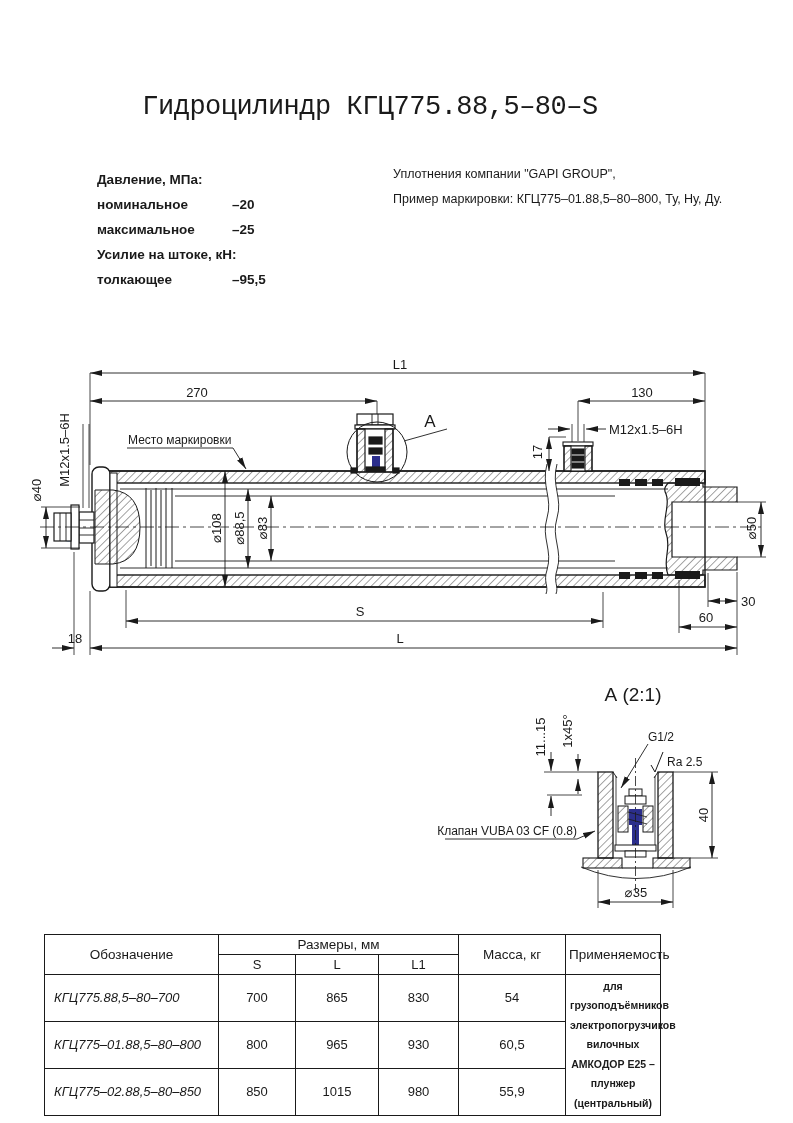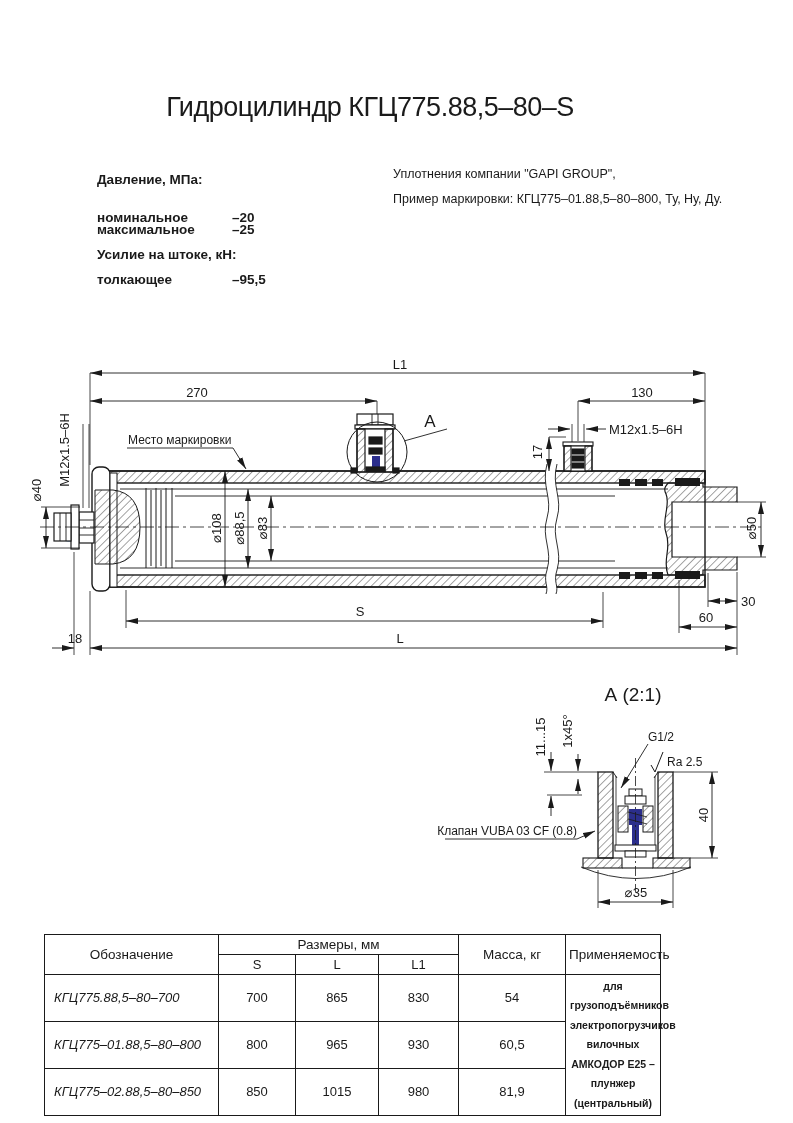--- a/index.html
+++ b/index.html
@@ -1,19 +1,19 @@
 <!DOCTYPE html>
 <html><head>
 <meta charset="utf-8">
 <style>
   html,body{margin:0;padding:0;background:#ffffff;}
   .page{position:relative;width:793px;height:1123px;background:#fff;overflow:hidden;
         font-family:"Liberation Sans","DejaVu Sans",sans-serif;color:#1a1a1a;}
   .title{position:absolute;left:90px;top:92px;width:560px;text-align:center;
-         font-size:27px;letter-spacing:-0.5px;white-space:nowrap;}
+         font-size:27px;letter-spacing:-0.5px;white-space:nowrap;font-family:Liberation Mono, monospace;}
   .specs{position:absolute;left:97px;top:0;font-size:13.5px;}
   .specs .row{position:absolute;white-space:nowrap;width:300px;font-weight:bold;}
   .specs .val{position:absolute;left:135px;}
   .notes{position:absolute;left:393px;top:0;font-size:12.5px;}
   .notes .row{position:absolute;white-space:nowrap;}
   .watermark{position:absolute;left:56px;top:496px;z-index:0;
              font-size:50px;font-weight:bold;letter-spacing:2px;color:#aac6e0;white-space:nowrap;}
   svg.drawing{position:absolute;left:0;top:0;z-index:1;}
   .dm{font-family:"Liberation Sans","DejaVu Sans",sans-serif;font-size:13px;fill:#1a1a1a;}
   .dm-s{font-size:12px;}
@@ -29,21 +29,21 @@
 </style>
 </head>
 <body>
 
 <div class="page">
 
   <div class="title">Гидроцилиндр КГЦ775.88,5–80–S</div>
 
   <div class="specs">
     <div class="row" style="top:172px">Давление, МПа:</div>
-    <div class="row" style="top:210px">
+    <div class="row" style="top:197px">
       <span>номинальное</span>
       <span class="val">–20</span>
     </div>
     <div class="row" style="top:222px">
       <span>максимальное</span>
       <span class="val">–25</span>
     </div>
     <div class="row" style="top:247px">Усилие на штоке, кН:</div>
     <div class="row" style="top:272px">
       <span>толкающее</span>
@@ -318,18 +318,18 @@
       <td>800</td>
       <td>965</td>
       <td>930</td>
       <td>60,5</td>
     </tr>
     <tr style="height:30px">
       <td class="des">КГЦ775–02.88,5–80–850</td>
       <td>850</td>
       <td>1015</td>
       <td>980</td>
-      <td>81,9</td>
+      <td>55,9</td>
     </tr>
   </tbody>
     </table>
 
 </div>
 
 </body></html>

